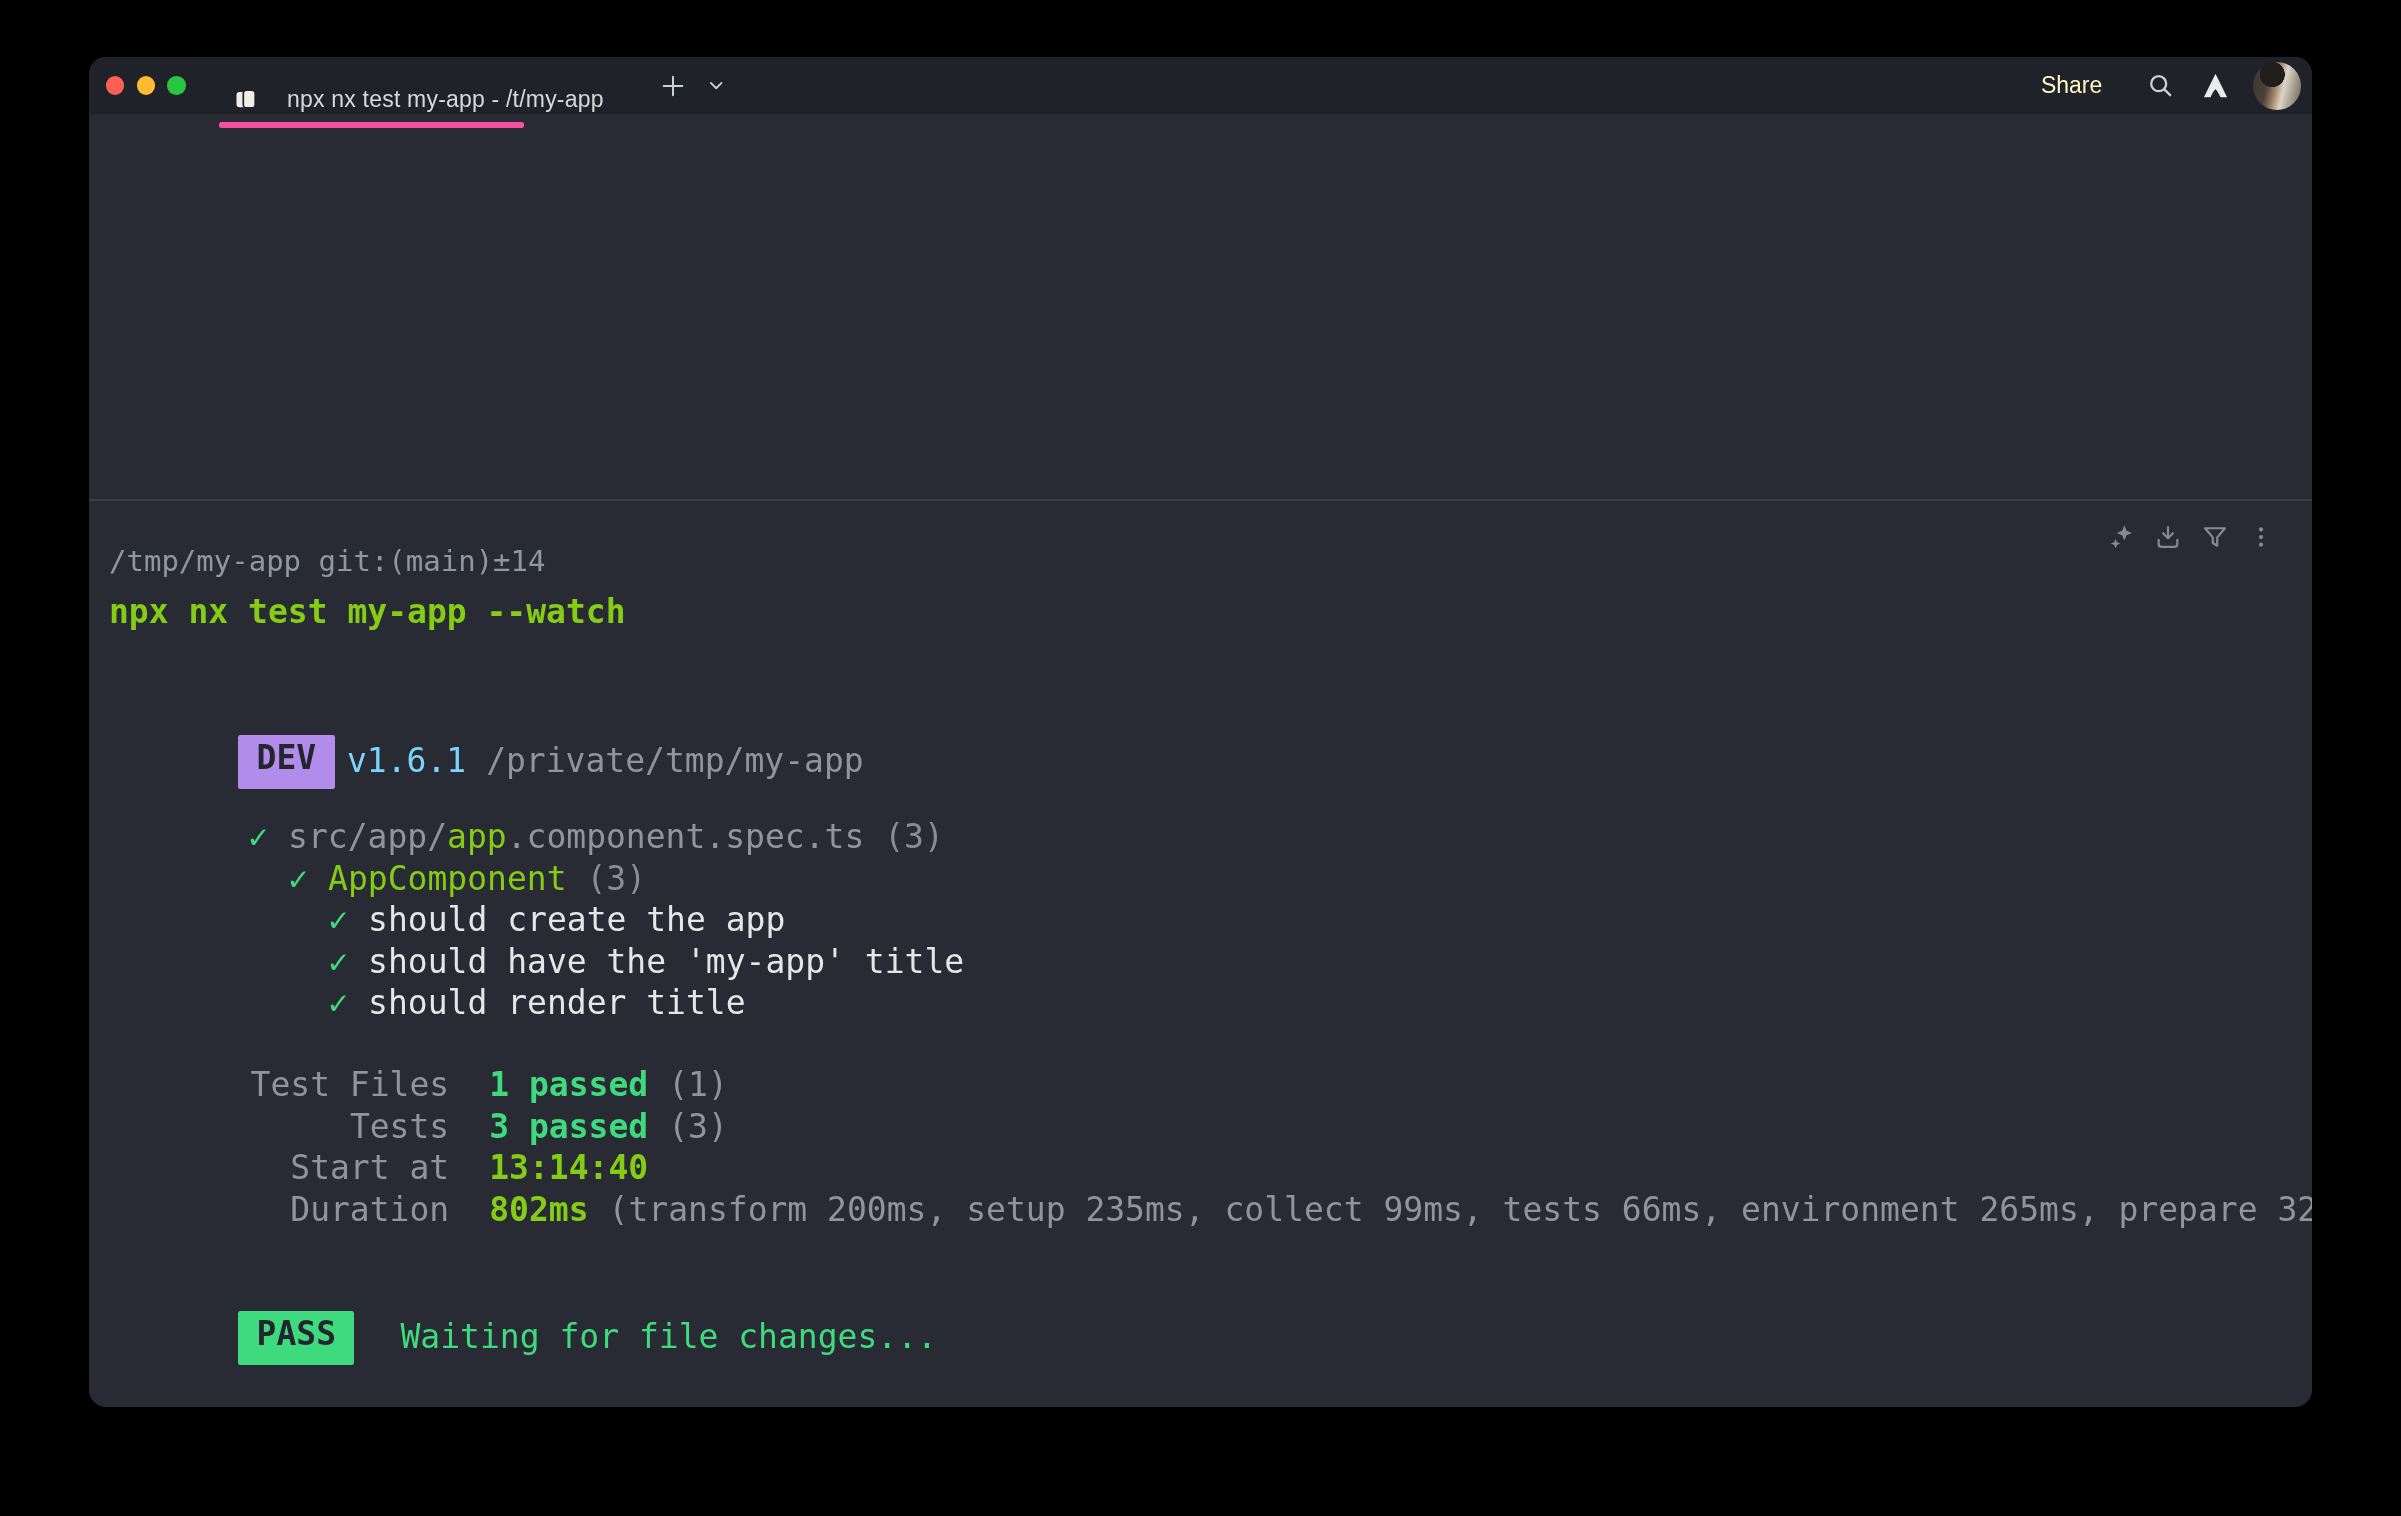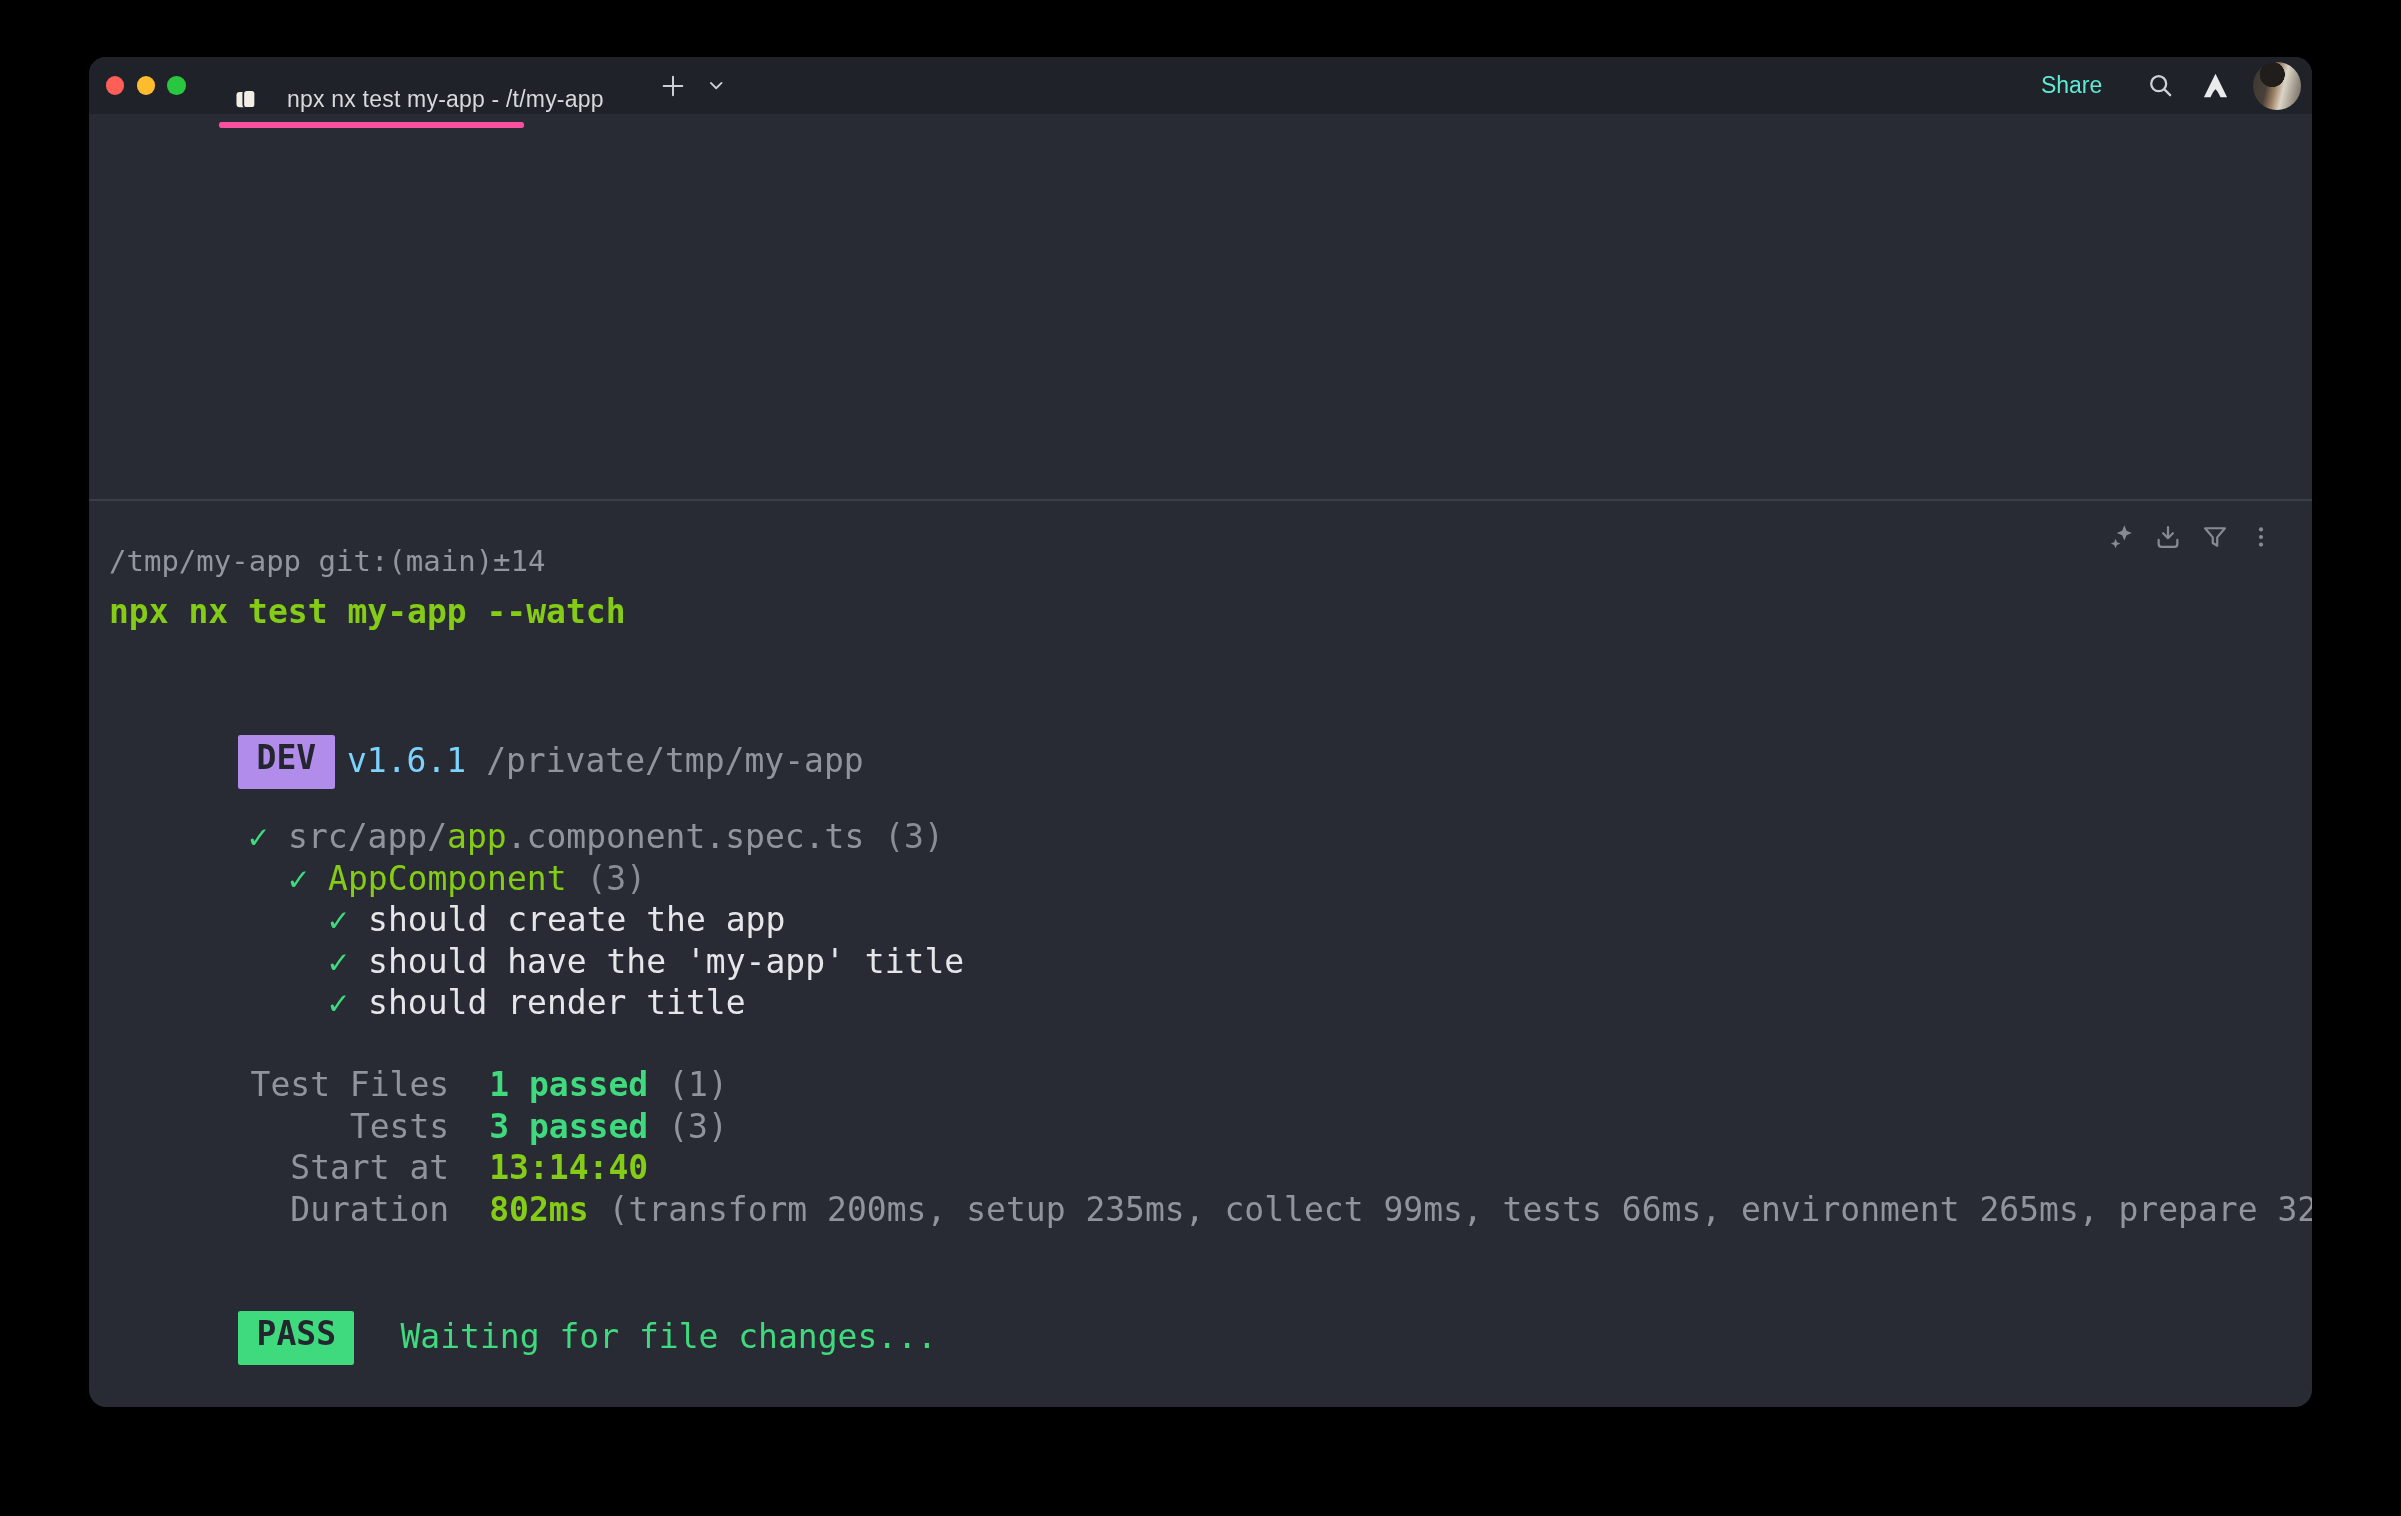--- a/index.html
+++ b/index.html
@@ -31,21 +31,21 @@
   .tab-underline {
     position:absolute; left:-1.5px; bottom:0; width:305px; height:5.4px;
     background:#f8509e; border-radius:2.3px;
   }
   .newtab { margin-left:43px; display:flex; align-items:center; }
   .chev { margin-left:20px; display:flex; }
 
   .tabbar-right {
     margin-left:auto; display:flex; align-items:center; padding-right:10.7px;
   }
-  .share { font-size:23px; color:#5eead4; margin-right:44px; cursor:pointer; }
+  .share { font-size:23px; color:#fef9c3; margin-right:44px; cursor:pointer; }
   .icon-btn { display:flex; align-items:center; cursor:pointer; }
   .avatar {
     width:48px; height:48px; border-radius:50%; margin-left:23px;
     background:
       radial-gradient(circle at 40% 26%, #211d1b 0 27%, rgba(0,0,0,0) 28%),
       linear-gradient(103deg, #3b3632 0%, #4a4038 32%, #a08466 48%, #dbd5c8 62%, #8f887b 86%, #6f685e 100%);
   }
 
   
   .divider { position:absolute; left:0; top:442px; width:100%; height:1.5px; background:#3a3e47; }

